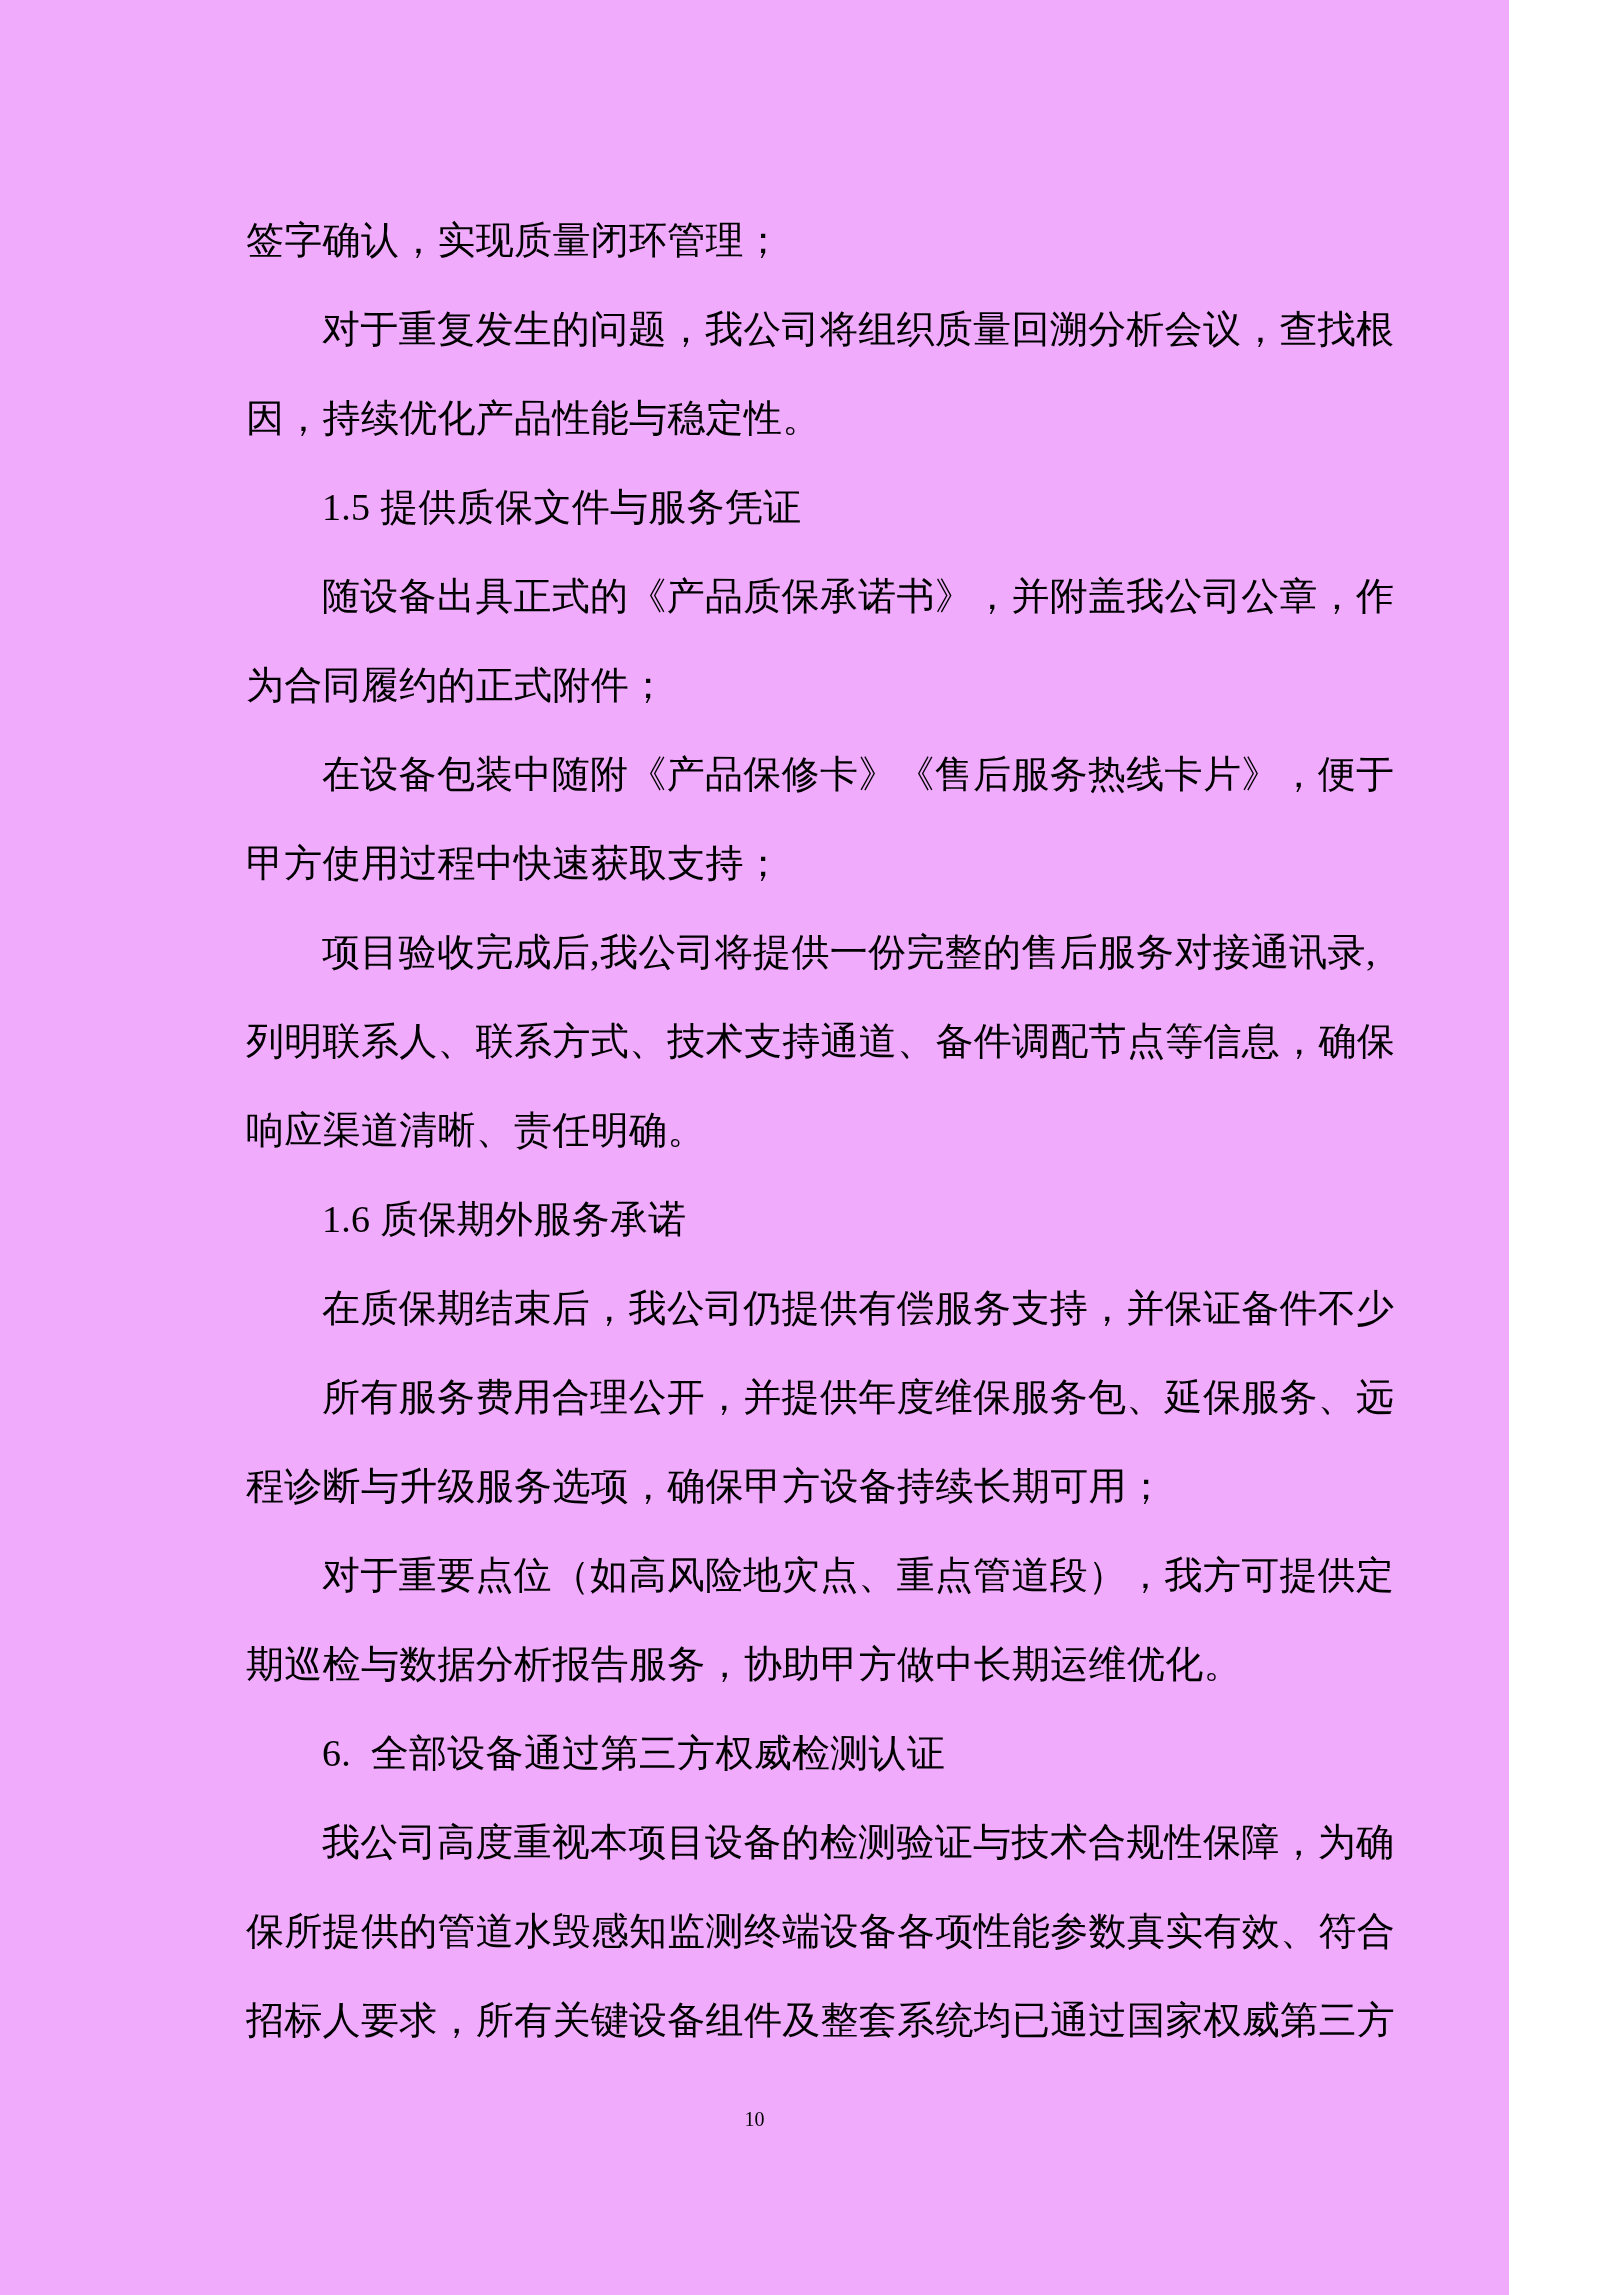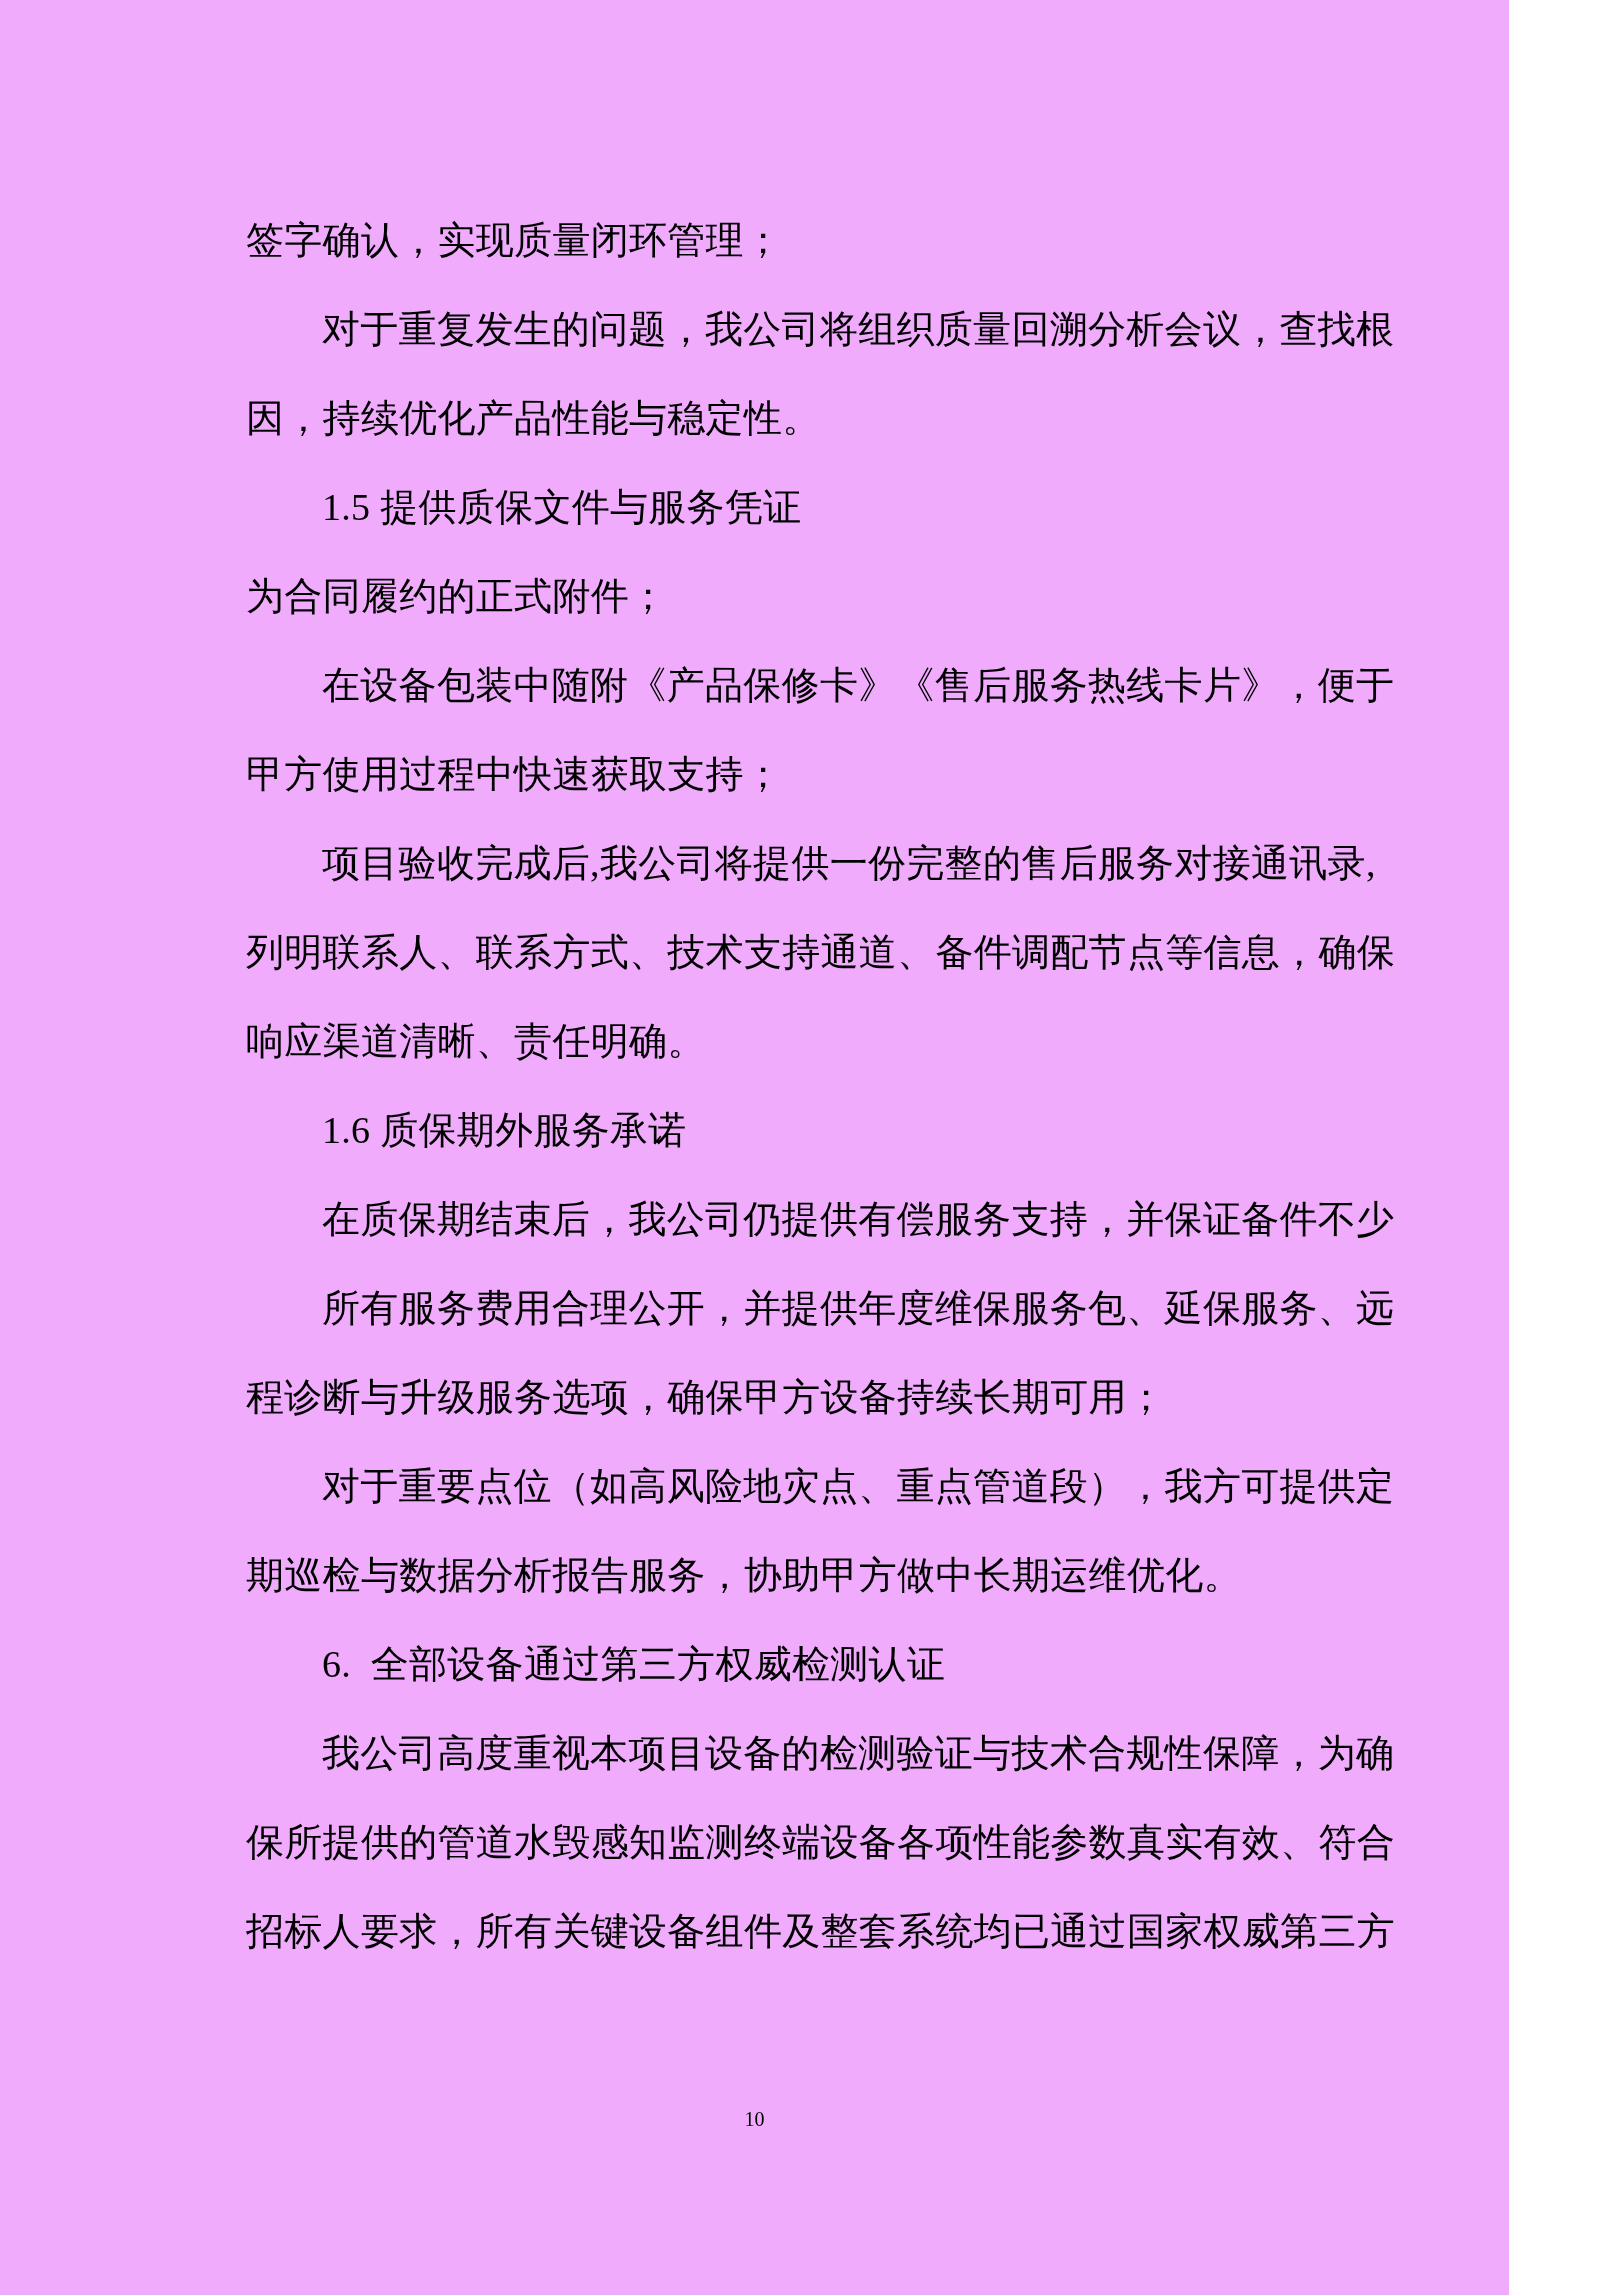--- a/index.html
+++ b/index.html
@@ -44,20 +44,21 @@
 </style>
 </head>
 <body>
 
 <div class="page">
   <div class="doc-body" id="doc-body">
       <div class="line">签字确认，实现质量闭环管理；</div>
       <div class="line indent">对于重复发生的问题，我公司将组织质量回溯分析会议，查找根</div>
       <div class="line">因，持续优化产品性能与稳定性。</div>
       <div class="line indent">1.5 提供质保文件与服务凭证</div>
+      <div class="line indent">随设备出具正式的《产品质保承诺书》，并附盖我公司公章，作</div>
       <div class="line">为合同履约的正式附件；</div>
       <div class="line indent">在设备包装中随附《产品保修卡》《售后服务热线卡片》，便于</div>
       <div class="line">甲方使用过程中快速获取支持；</div>
       <div class="line indent">项目验收完成后,我公司将提供一份完整的售后服务对接通讯录,</div>
       <div class="line">列明联系人、联系方式、技术支持通道、备件调配节点等信息，确保</div>
       <div class="line">响应渠道清晰、责任明确。</div>
       <div class="line indent">1.6 质保期外服务承诺</div>
       <div class="line indent">在质保期结束后，我公司仍提供有偿服务支持，并保证备件不少</div>
       <div class="line indent">所有服务费用合理公开，并提供年度维保服务包、延保服务、远</div>
       <div class="line">程诊断与升级服务选项，确保甲方设备持续长期可用；</div>

